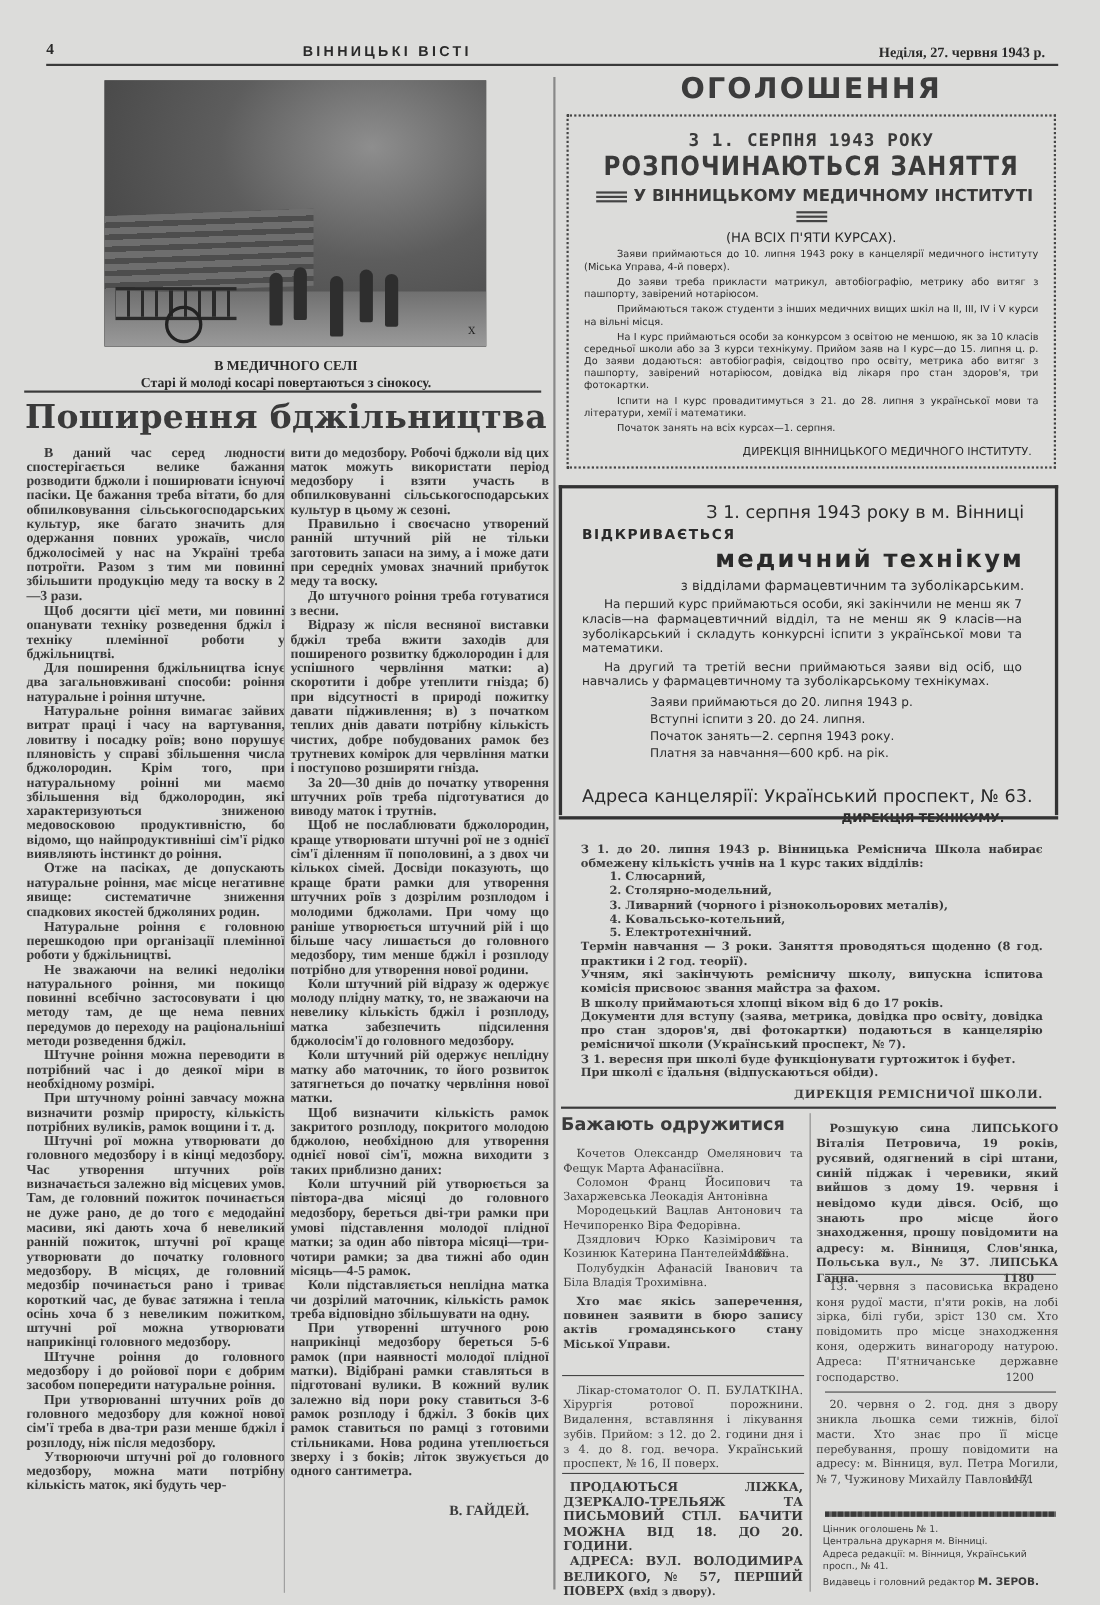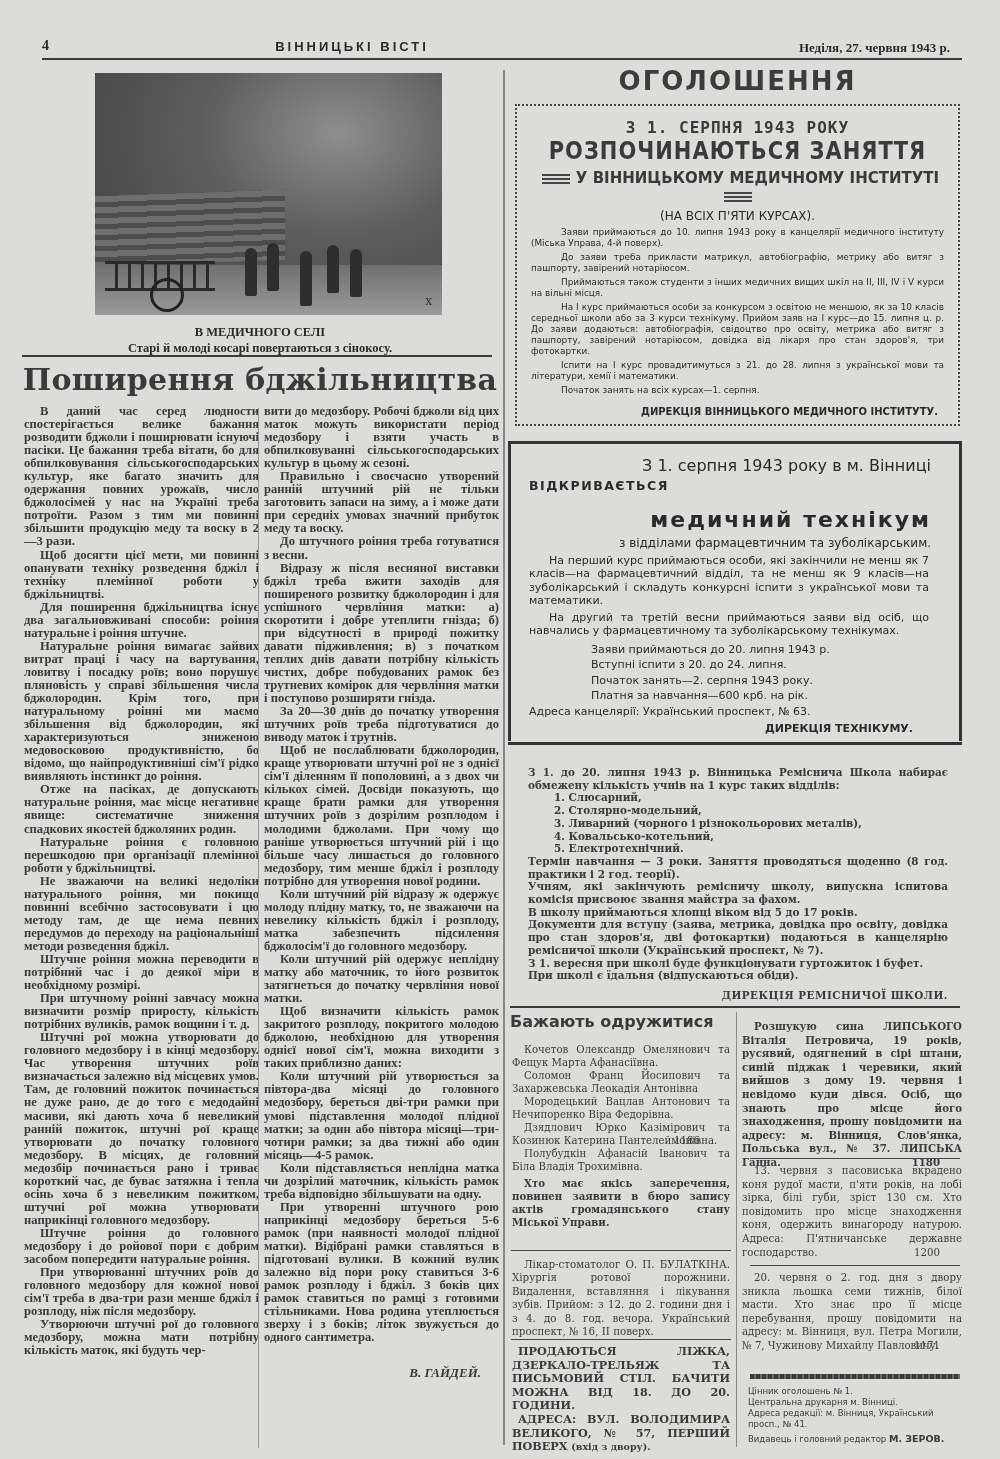--- a/index.html
+++ b/index.html
@@ -43,50 +43,50 @@
   
   .col {
     position: absolute; top: 405px; width: 235px;
     font-family: "Liberation Serif", serif; font-size: 12.6px; line-height: 13.05px;
     text-align: justify; color: #3a3a3a;
   }
   .col p { text-indent: 16px; margin-bottom: 0; font-weight: bold; }
   .col.c1 { left: 24px; }
   .col.c2 { left: 264px; }
   .vrule { position: absolute; left: 258px; top: 408px; width: 1px; height: 1040px; background: #999; }
-  .byline { text-align: right; font-weight: bold; font-size: 13px; margin-top: 22px; padding-right: 18px; font-style: italic; }
+  .byline { text-align: right; font-weight: bold; font-size: 13px; margin-top: 22px; padding-right: 18px; }
 
   .center-rule { position: absolute; left: 503px; top: 70px; width: 2px; height: 1375px; background: #888; }
 
   
   .ads-title { position: absolute; left: 515px; top: 66px; width: 445px; text-align: center; font-family: "DejaVu Sans", sans-serif; font-weight: bold; font-size: 26px; letter-spacing: 2px; color: #3c3c3c; }
 
   
   .box1 { position: absolute; left: 515px; top: 104px; width: 445px; height: 322px; border: 2px dotted #444; padding: 12px 14px 0 14px; }
   .box1 .l1 { text-align: center; font-family: "DejaVu Sans Mono", monospace; font-size: 16px; letter-spacing: 1px; color: #3a3a3a; font-weight: bold; }
   .box1 .l2 { text-align: center; font-family: "DejaVu Sans", sans-serif; font-weight: bold; font-size: 21px; letter-spacing: 1px; margin-top: 2px; color: #3a3a3a; transform: scaleY(1.15); }
   .box1 .l3 { text-align: center; font-family: "DejaVu Sans", sans-serif; font-weight: bold; font-size: 15px; margin-top: 6px; color: #3a3a3a; }
   .box1 .l3 .dash { display: inline-block; width: 28px; height: 10px; border-top: 2px solid #444; border-bottom: 2px solid #444; vertical-align: middle; margin: 0 6px; position: relative; }
   .box1 .l3 .dash::after { content: ""; position: absolute; left: 0; right: 0; top: 2px; border-top: 2px solid #444; }
   .box1 .l4 { text-align: center; font-family: "DejaVu Sans", sans-serif; font-size: 12px; margin-top: 4px; }
   .box1 .body { font-family: "DejaVu Sans", sans-serif; font-size: 8.9px; line-height: 11px; text-align: justify; margin-top: 4px; }
   .box1 .body p { text-indent: 30px; margin-bottom: 3px; }
-  .box1 .sig { text-align: right; font-family: "DejaVu Sans", sans-serif; font-weight: bold; font-size: 10px; margin-top: 10px; padding-right: 6px; }
+  .box1 .sig { text-align: right; font-family: "DejaVu Sans", sans-serif; font-weight: normal; font-size: 10px; margin-top: 10px; padding-right: 6px; }
 
   
   .box2 { position: absolute; left: 508px; top: 441px; width: 454px; height: 300px; border-left: 3px solid #333; border-right: 3px solid #333; border-top: 3px solid #333; padding: 12px 16px 0 18px; }
   .box2-bottom { position: absolute; left: 508px; top: 742px; width: 454px; height: 3px; background: #333; }
   .box2 .l1 { text-align: right; font-family: "DejaVu Sans", sans-serif; font-size: 16px; padding-right: 12px; }
   .box2 .l2 { font-family: "DejaVu Sans", sans-serif; font-weight: bold; font-size: 12.5px; letter-spacing: 1.5px; margin-top: 3px; }
-  .box2 .l3 { text-align: right; font-family: "DejaVu Sans", sans-serif; font-weight: bold; font-size: 22px; letter-spacing: 2px; margin-top: 14px; padding-right: 12px; }
+  .box2 .l3 { text-align: right; font-family: "DejaVu Sans", sans-serif; font-weight: bold; font-size: 22px; letter-spacing: 2px; margin-top: 3px; padding-right: 12px; }
   .box2 .l4 { text-align: right; font-family: "DejaVu Sans", sans-serif; font-size: 12px; margin-top: 4px; padding-right: 12px; }
   .box2 .body { font-family: "DejaVu Sans", sans-serif; font-size: 11px; line-height: 13.3px; text-align: justify; margin-top: 4px; padding-right: 14px; }
   .box2 .body p { text-indent: 20px; margin-bottom: 4px; }
   .box2 .facts { font-family: "DejaVu Sans", sans-serif; font-size: 11px; line-height: 15.5px; padding-left: 62px; }
-  .box2 .addr { font-family: "DejaVu Sans", sans-serif; font-size: 11px; margin-top: 1px; }
+  .box2 .addr { font-family: "DejaVu Sans", sans-serif; font-size: 16px; margin-top: 21px; }
   .box2 .sig { text-align: right; font-family: "DejaVu Sans", sans-serif; font-weight: bold; font-size: 11px; margin-top: 4px; padding-right: 30px; }
 
   
   .school { position: absolute; left: 528px; top: 766px; width: 420px; font-family: "DejaVu Serif", serif; font-weight: bold; font-size: 10.4px; line-height: 12.7px; text-align: justify; color: #3a3a3a; }
   .school p { margin-bottom: 0; }
   .school .li { padding-left: 26px; }
   .school .sig { text-align: right; margin-top: 7px; letter-spacing: 0.5px; }
   .rule-right { position: absolute; left: 510px; top: 1006px; width: 450px; height: 2px; background: #3a3a3a; }
 
   
@@ -221,21 +221,21 @@
 
   <div class="school">
     <p style="text-indent:0">З 1. до 20. липня 1943 р. Вінницька Ремісничa Школа набирає обмежену кількість учнів на 1 курс таких відділів:</p>
     <div class="li">1. Слюсарний,</div>
     <div class="li">2. Столярно-модельний,</div>
     <div class="li">3. Ливарний (чорного і різнокольорових металів),</div>
     <div class="li">4. Ковальсько-котельний,</div>
     <div class="li">5. Електротехнічний.</div>
     <p>Термін навчання — 3 роки. Заняття проводяться щоденно (8 год. практики і 2 год. теорії).</p>
     <p>Учням, які закінчують ремісничу школу, випускна іспитова комісія присвоює звання майстра за фахом.</p>
-    <p>В школу приймаються хлопці віком від 5 до 17 років.</p>
+    <p>В школу приймаються хлопці віком від 6 до 17 років.</p>
     <p>Документи для вступу (заява, метрика, довідка про освіту, довідка про стан здоров'я, дві фотокартки) подаються в канцелярію ремісничої школи (Український проспект, № 7).</p>
     <p>З 1. вересня при школі буде функціонувати гуртожиток і буфет.</p>
     <p>При школі є їдальня (відпускаються обіди).</p>
     <div class="sig">ДИРЕКЦІЯ РЕМІСНИЧОЇ ШКОЛИ.</div>
   </div>
   <div class="rule-right"></div>
 
   <div class="marriage-title">Бажають одружитися</div>
   <div class="marriage">
     <p>Кочетов Олександр Омелянович та Фещук Марта Афанасіївна.</p>

